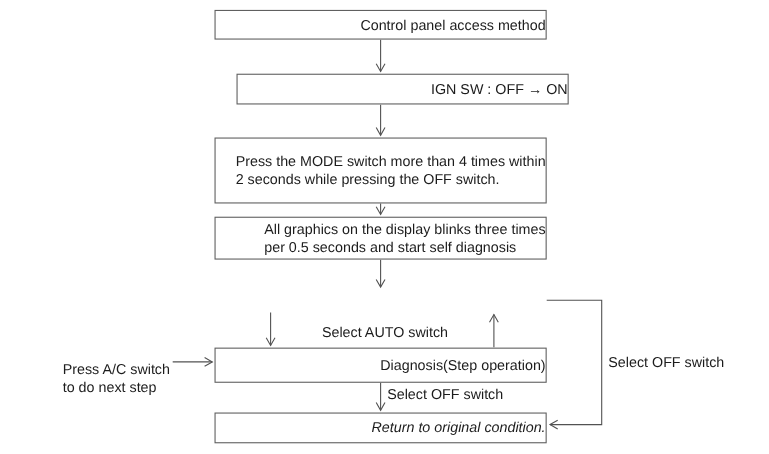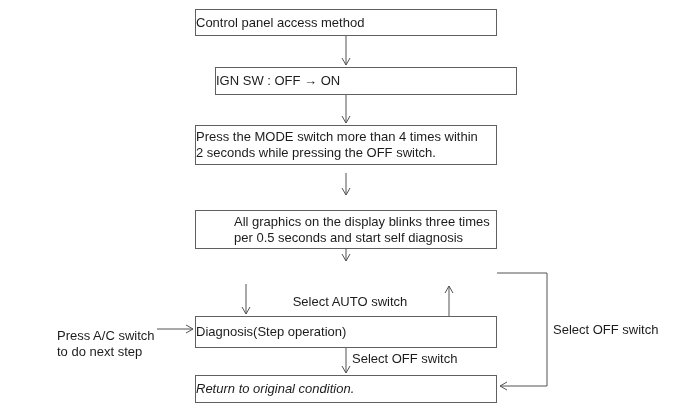--- a/index.html
+++ b/index.html
@@ -26,32 +26,32 @@
   }
   .flow-box {
     position: absolute;
     left: 195px;
     width: 302px;
     border: 1px solid #606060;
     background: #ffffff;
     box-sizing: border-box;
     display: flex;
     align-items: center;
-    justify-content: flex-start;
+    justify-content: flex-end;
   }
   .flow-box .box-text {
     display: inline-block;
     text-align: left;
     white-space: pre-line;
     line-height: 16px;
   }
   .b1 { top: 9px;   height: 27px; }
   .b2 { top: 67px;  height: 28px; margin-left: 20px; }
-  .b3 { top: 125px; height: 40px; }
-  .b4 { top: 210px; height: 39px; padding-left: 38px; }
+  .b3 { top: 125px; height: 60px; }
+  .b4 { top: 197px; height: 39px; padding-left: 38px; }
   .b5 { top: 263px; height: 21px; }
   .b6 { top: 316px; height: 32px; }
   .b7 { top: 375px; height: 28px; font-style: italic; }
   .edge-label {
     position: absolute;
     white-space: nowrap;
     line-height: 15px;
   }
   .lbl-select-auto      { left: 290px; top: 294px; width: 120px; text-align: center; }
   .lbl-select-off-step  { left: 352px; top: 351px; }

